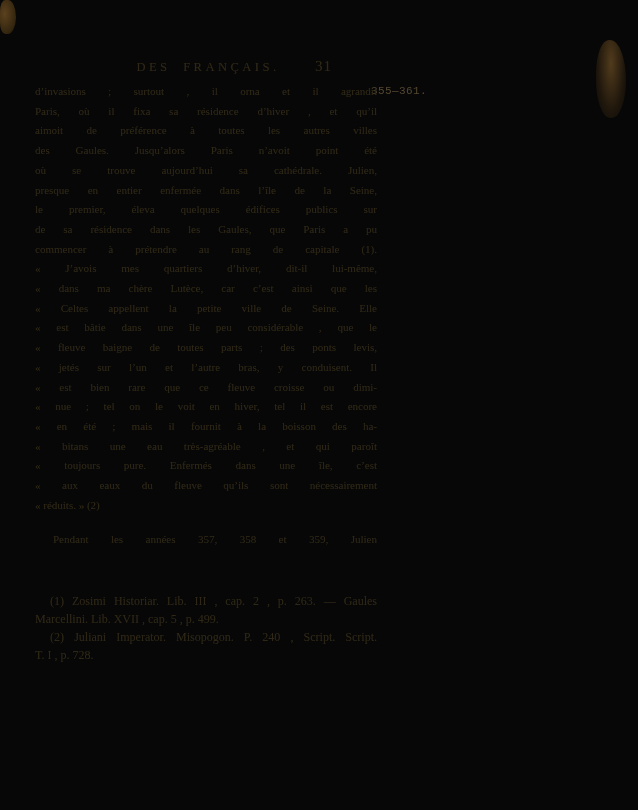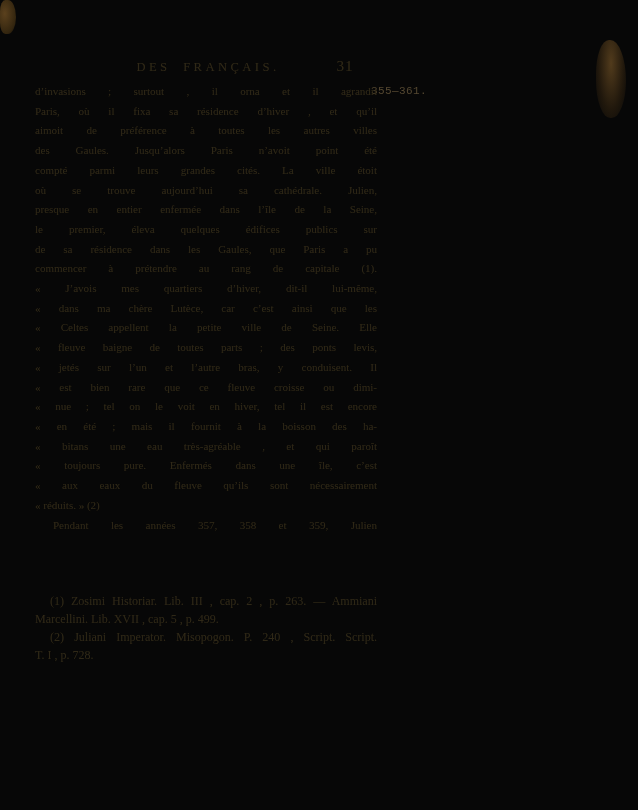--- a/index.html
+++ b/index.html
@@ -85,38 +85,38 @@
   }
 
   
   .page *{color:#2f2817;}
   .running-title{
     position:absolute;left:100px;top:60px;width:216px;text-align:center;
     font-size:12.5px;letter-spacing:3.5px;word-spacing:6px;white-space:nowrap;
     text-shadow:.2px .2px 0 rgba(47,40,23,.45);
   }
   .page-number{
-    position:absolute;left:315px;top:58px;width:60px;text-align:center;
+    position:absolute;left:315px;top:58px;width:60px;
     font-size:15px;letter-spacing:1px;
     text-shadow:.2px .2px 0 rgba(47,40,23,.45);
   }
   .margin-note{
     position:absolute;left:371px;top:85px;font-size:11px;letter-spacing:.4px;
     color:#554831;white-space:nowrap;font-family:Liberation Mono, monospace;
   }
   .body-text{
     position:absolute;left:35px;top:82px;width:342px;
     font-size:11px;line-height:19.7px;
   }
   .bl{
     text-align:justify;text-align-last:justify;white-space:normal;
     text-shadow:.2px .2px 0 rgba(47,40,23,.4);
   }
   .bl.nj{text-align-last:auto;}
-  .bl.ind{text-indent:18px;margin-top:1px;}
+  .bl.ind{text-indent:18px;margin-top:15px;}
   .footnotes{
     position:absolute;left:35px;top:592px;width:342px;
     font-size:12px;line-height:18px;
   }
   .fl{
     text-align:justify;text-align-last:justify;
     text-shadow:.15px .15px 0 rgba(47,40,23,.35);
   }
   .fl.nj{text-align-last:auto;}
   .fl.ind{text-indent:15px;}
@@ -132,42 +132,42 @@
 
   <div class="page">
     <div class="running-title">DES FRANÇAIS.</div>
     <div class="page-number">31</div>
     <div class="margin-note">355—361.</div>
     <div class="body-text">
         <div class="bl">d’invasions ; surtout , il orna et il agrandit</div>
         <div class="bl">Paris, où il fixa sa résidence d’hiver , et qu’il</div>
         <div class="bl">aimoit de préférence à toutes les autres villes</div>
         <div class="bl">des Gaules. Jusqu’alors Paris n’avoit point été</div>
-        <div class="bl">compté parmi leurs grandes cités. La ville étoit</div>
         <div class="bl">où se trouve aujourd’hui sa cathédrale. Julien,</div>
         <div class="bl">presque en entier enfermée dans l’île de la Seine,</div>
         <div class="bl">le premier, éleva quelques édifices publics sur</div>
         <div class="bl">de sa résidence dans les Gaules, que Paris a pu</div>
         <div class="bl">commencer à prétendre au rang de capitale (1).</div>
         <div class="bl">« J’avois mes quartiers d’hiver, dit-il lui-même,</div>
         <div class="bl">« dans ma chère Lutèce, car c’est ainsi que les</div>
         <div class="bl">« Celtes appellent la petite ville de Seine. Elle</div>
+        <div class="bl">« est bâtie dans une île peu considérable , que le</div>
         <div class="bl">« fleuve baigne de toutes parts ; des ponts levis,</div>
         <div class="bl">« jetés sur l’un et l’autre bras, y conduisent. Il</div>
         <div class="bl">« est bien rare que ce fleuve croisse ou dimi-</div>
         <div class="bl">« nue ; tel on le voit en hiver, tel il est encore</div>
         <div class="bl">« en été ; mais il fournit à la boisson des ha-</div>
         <div class="bl">« bitans une eau très-agréable , et qui paroît</div>
         <div class="bl">« toujours pure. Enfermés dans une île, c’est</div>
         <div class="bl">« aux eaux du fleuve qu’ils sont nécessairement</div>
         <div class="bl nj">« réduits. » (2)</div>
         <div class="bl ind">Pendant les années 357, 358 et 359, Julien</div>
       </div>
     <div class="footnotes">
-        <div class="fl ind"><span>(1) </span><span class="it">Zosimi Historiar</span><span>. Lib. III , cap. 2 , p. 263. — </span><span class="it">Ammiani</span></div>
+        <div class="fl ind"><span>(1) </span><span class="it">Zosimi Historiar</span><span>. Lib. III , cap. 2 , p. 263. — </span><span class="it">Gaules</span></div>
         <div class="fl nj"><span class="it">Marcellini</span><span>. Lib. XVII , cap. 5 , p. 499.</span></div>
         <div class="fl ind"><span>(2) </span><span class="it">Juliani Imperator</span><span>. </span><span class="it">Misopogon</span><span>. P. 240 , </span><span class="it">Script. Script</span><span>.</span></div>
         <div class="fl nj"><span>T. I , p. 728.</span></div>
       </div>
   </div>
 
   <div class="fore-edge"></div>
   <div class="cover"></div>
   <div class="corner-tr"></div>
 </div>

